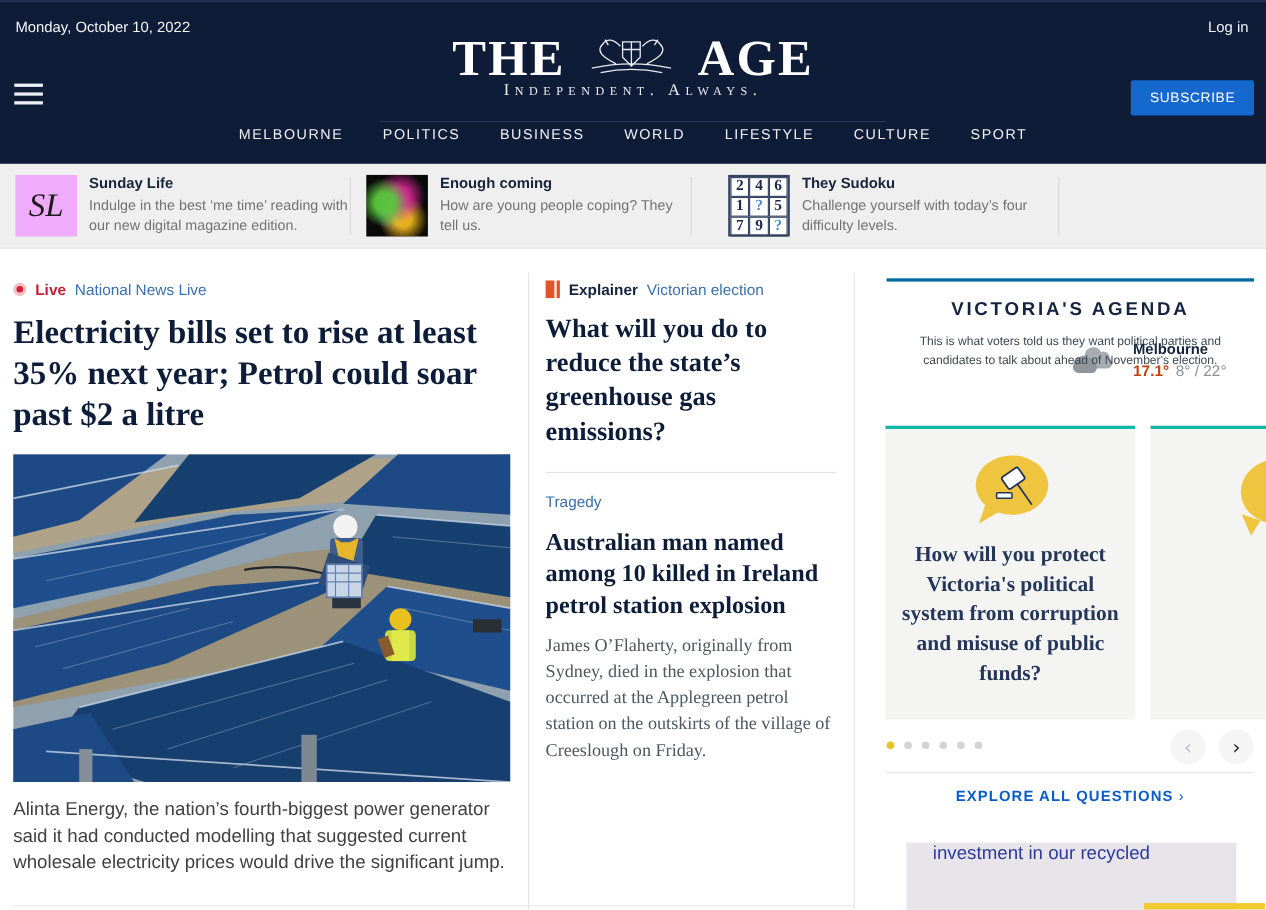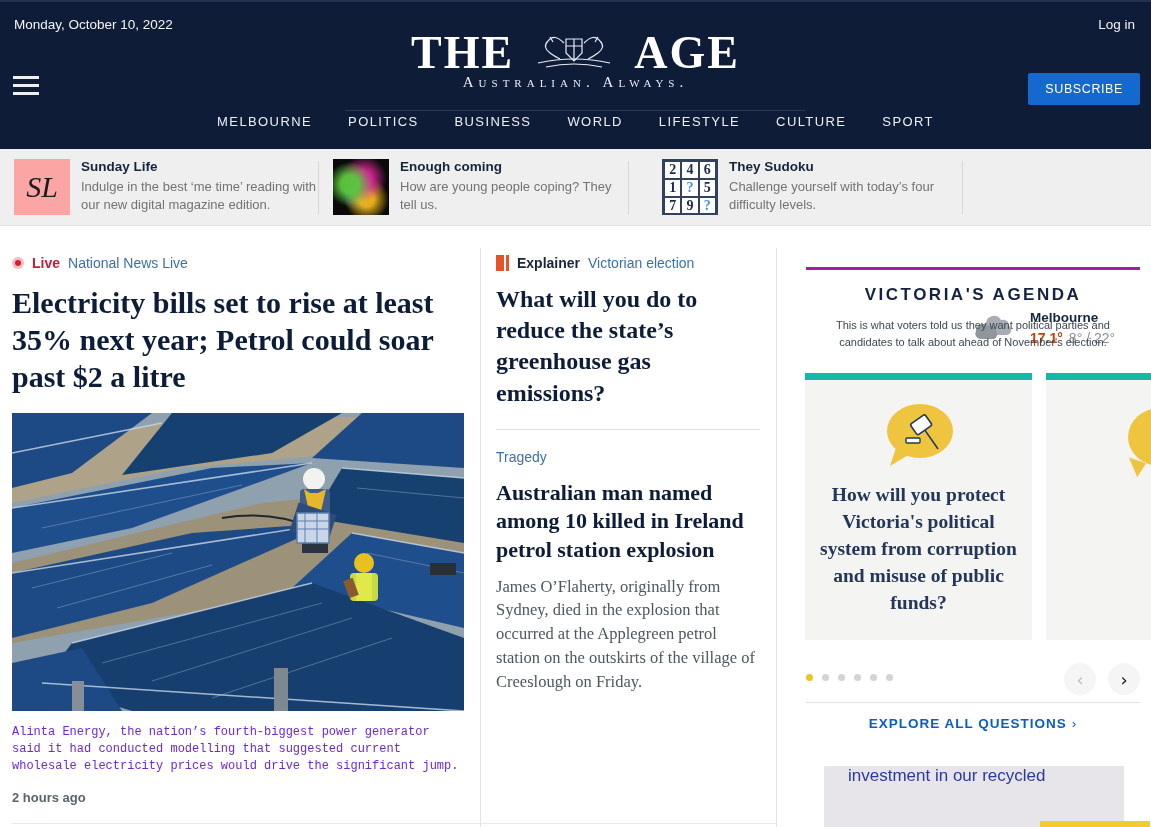--- a/index.html
+++ b/index.html
@@ -17,21 +17,21 @@
   .tagline { position:absolute; left:0; top:72px; width:100%; text-align:center; color:#E9ECF2; font-family:"Liberation Serif",serif; font-variant:small-caps; font-size:15px; letter-spacing:5px; }
   .masthead-rule { position:absolute; left:345px; top:108px; width:460px; height:1px; background:#2B3A5C; }
   .subscribe-btn { position:absolute; right:11px; top:71px; background:#1568CD; color:#fff; border:none; border-radius:2px; font-size:12.5px; letter-spacing:.6px; padding:9px 17px; cursor:pointer; font-family:"Liberation Sans",sans-serif; }
   .topnav { position:absolute; left:0; top:112px; width:100%; display:flex; justify-content:center; gap:36px; }
   .topnav a { color:#EDEFF4; font-size:13px; letter-spacing:1.4px; text-decoration:none; cursor:pointer; }
 
   
   .strip { position:absolute; left:0; top:149px; width:1151px; height:77px; background:#F0EFEF; border-bottom:1px solid #E2E1E1; }
   .strip-card { position:absolute; top:10px; display:flex; gap:11px; cursor:pointer; }
   .thumb { width:56px; height:56px; flex:0 0 56px; }
-  .thumb-sl { background:#fca5a5; display:flex; align-items:center; justify-content:center; font-family:"Liberation Serif",serif; font-style:italic; font-size:30px; color:#1c1c1c; }
+  .thumb-sl { background:#f0abfc; display:flex; align-items:center; justify-content:center; font-family:"Liberation Serif",serif; font-style:italic; font-size:30px; color:#1c1c1c; }
   .thumb-podcast { background:#0a0a0a;
     background-image:radial-gradient(circle at 30% 45%, rgba(90,200,60,.95) 0 18%, transparent 45%),
       radial-gradient(circle at 55% 35%, rgba(230,40,160,.9) 0 16%, transparent 48%),
       radial-gradient(circle at 60% 72%, rgba(250,190,30,.9) 0 14%, transparent 42%),
       radial-gradient(circle at 45% 60%, rgba(40,110,220,.8) 0 12%, transparent 40%); }
   .strip-title { font-size:13.5px; font-weight:bold; color:#16243C; margin-bottom:4px; }
   .strip-text { font-size:13px; color:#737373; line-height:1.35; }
   .strip-divider { position:absolute; top:12px; width:1px; height:53px; background:#D8D7D7; }
   .sudoku { width:56px; height:56px; background:#fff; border:2px solid #31415F; display:grid; grid-template-columns:repeat(3,1fr); grid-template-rows:repeat(3,1fr); }
   .sudoku-cell { border:1px solid #31415F; display:flex; align-items:center; justify-content:center; font-family:"Liberation Serif",serif; font-weight:bold; font-size:14px; color:#1B2A4A; }
@@ -51,35 +51,35 @@
   .live-dot { width:12px; height:12px; border-radius:50%; background:#F2BFC5; position:relative; }
   .live-dot::after { content:""; position:absolute; left:3px; top:3px; width:6px; height:6px; border-radius:50%; background:#D81F31; }
   .explainer-icon { width:13px; height:16px; position:relative; }
   .explainer-icon::before { content:""; position:absolute; left:0; top:0; width:8px; height:16px; background:#E75329; }
   .explainer-icon::after { content:""; position:absolute; left:10px; top:0; width:3px; height:16px; background:#E75329; }
   .kicker .badge-word { color:#16243C; font-weight:bold; }
 
   .lead { position:absolute; left:12px; top:255px; width:452px; }
   .lead-headline { margin-top:14px; font-family:"Liberation Serif",serif; font-weight:bold; font-size:30px; line-height:1.23; color:#0D1C38; cursor:pointer; }
   .lead-image { margin-top:17px; width:452px; height:298px; display:block; cursor:pointer; }
-  .lead-summary { margin-top:13px; font-family:Liberation Mono, monospace; font-size:12px; line-height:1.42; color:#6d28d9; }
+  .lead-summary { margin-top:13px; font-family:Liberation Sans, sans-serif; font-size:17px; line-height:1.42; color:#404040; }
   .timestamp { margin-top:15px; font-size:13px; font-weight:bold; color:#5A646B; }
 
   .col2 { position:absolute; left:496px; top:255px; width:264px; }
   .col2 .headline { margin-top:13px; font-family:"Liberation Serif",serif; font-weight:bold; font-size:24px; line-height:1.3; color:#0D1C38; cursor:pointer; }
   .col2 .headline2 { font-size:22px; }
   .col2 .summary { margin-top:10px; font-family:"Liberation Serif",serif; font-size:16.5px; line-height:1.45; color:#4D575E; }
   .col2 .story-divider { margin:20px 0 18px; height:1px; background:#E2E2E2; }
   .kicker-link { font-size:14px; color:#3A70AD; text-decoration:none; cursor:pointer; display:inline-block; }
 
   
-  .agenda-panel { position:absolute; left:806px; top:267px; width:334px; border-top:3px solid #a21caf; }
+  .agenda-panel { position:absolute; left:806px; top:253px; width:334px; border-top:3px solid #0369a1; }
   .agenda-title { margin-top:15px; text-align:center; font-size:17px; font-weight:bold; letter-spacing:2.5px; color:#14233F; }
   .agenda-intro { margin:12px auto 0; width:302px; text-align:center; font-size:11px; line-height:1.5; color:#3C4852; }
-  .agenda-card { position:absolute; top:373px; width:227px; height:267px; background:#F4F4F2; border-top:7px solid #14b8a6; cursor:pointer; }
+  .agenda-card { position:absolute; top:387px; width:227px; height:267px; background:#F4F4F2; border-top:3px solid #14b8a6; cursor:pointer; }
   .agenda-card-1 { left:805px; }
   .agenda-card-2 { left:1046px; }
   .bubble-wrap { margin:22px auto 0; width:78px; height:66px; position:relative; }
   .agenda-question { margin:14px auto 0; padding:0 12px; text-align:center; font-family:"Liberation Serif",serif; font-weight:bold; font-size:19.5px; line-height:1.38; color:#24375A; }
   .partial-bubble { position:absolute; left:82px; top:28px; width:64px; height:58px; background:#EFC53F; border-radius:50% 50% 50% 50%; }
   .partial-bubble::after { content:""; position:absolute; left:-2px; bottom:-10px; width:0; height:0; border-left:14px solid transparent; border-right:4px solid transparent; border-top:16px solid #EFC53F; transform:rotate(18deg); }
   .agenda-card-2 .frags { margin-top:104px; }
   .agenda-card-2 .frag-line { font-family:"Liberation Serif",serif; font-weight:bold; font-size:19.5px; line-height:1.38; color:#24375A; text-align:right; }
 
   .carousel-controls { position:absolute; left:806px; top:663px; width:334px; height:32px; }
@@ -121,21 +121,21 @@
           <path d="M38 12 q-10 -10 -16 -2 q-6 6 2 12 q4 3 10 6"></path>
           <path d="M58 12 q10 -10 16 -2 q6 6 -2 12 q-4 3 -10 6"></path>
           <path d="M24 6 l3 5 M72 6 l-3 5"></path>
           <path d="M12 32 q36 -8 72 0"></path>
           <path d="M20 36 q28 -6 56 0"></path>
         </g>
       </svg>
     </span>
     <span class="masthead-word">AGE</span>
   </div>
-  <div class="tagline">Australian. Always.</div>
+  <div class="tagline">Independent. Always.</div>
   <div class="masthead-rule"></div>
 
   <button class="subscribe-btn">SUBSCRIBE</button>
 
   <nav class="topnav">
     <a>MELBOURNE</a>
     <a>POLITICS</a>
     <a>BUSINESS</a>
     <a>WORLD</a>
     <a>LIFESTYLE</a>
@@ -262,21 +262,20 @@
     </g>
     <g>
       <circle cx="352" cy="150" r="10" fill="#E8C11E"></circle>
       <rect x="338" y="160" width="28" height="28" rx="4" fill="#C7D943"></rect>
       <rect x="344" y="160" width="16" height="28" fill="#E0E84A"></rect>
       <rect x="334" y="166" width="10" height="18" fill="#8A5B2E" transform="rotate(-20 339 175)"></rect>
     </g>
   </svg>
 
   <p class="lead-summary">Alinta Energy, the nation’s fourth-biggest power generator said it had conducted modelling that suggested current wholesale electricity prices would drive the significant jump.</p>
-  <div class="timestamp">2 hours ago</div>
 </div>
 
 <div class="col2">
   <div class="kicker">
     <span class="explainer-icon"></span>
     <span class="badge-word">Explainer</span>
     <a>Victorian election</a>
   </div>
   <h2 class="headline">What will you do to reduce the state’s greenhouse gas emissions?</h2>
 

